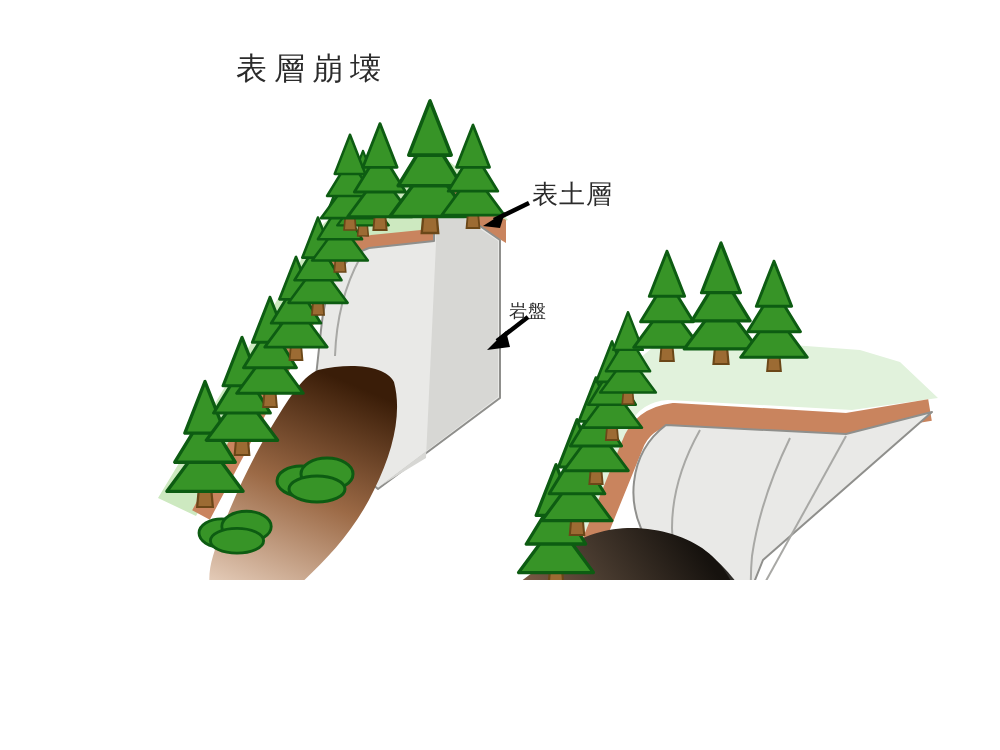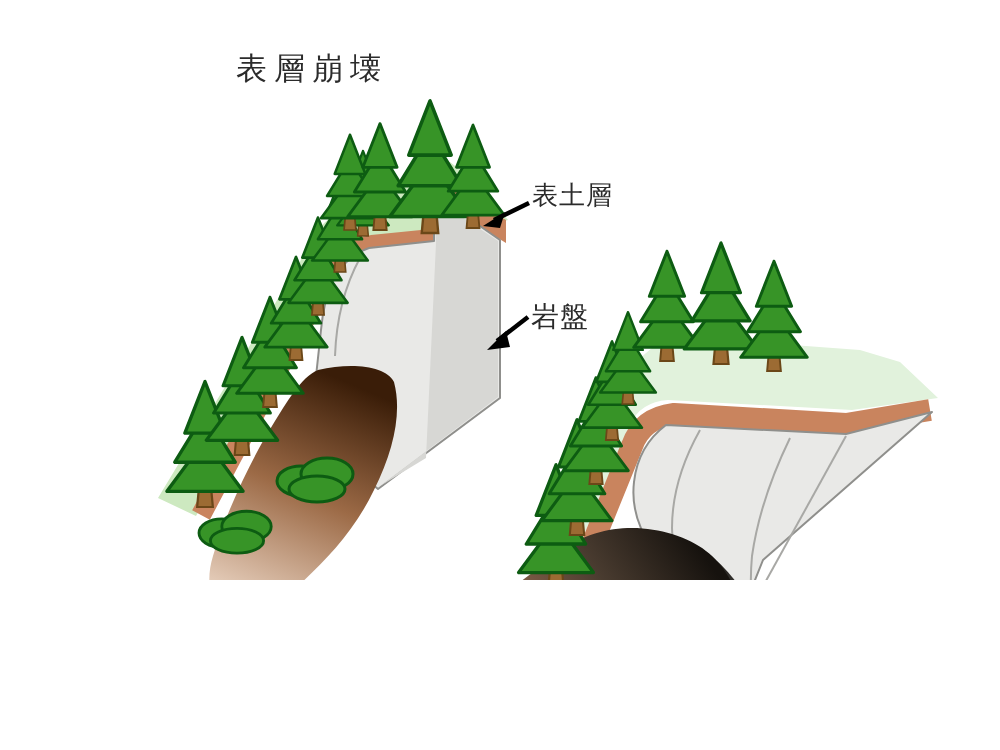--- a/index.html
+++ b/index.html
@@ -1,25 +1,25 @@
 <!DOCTYPE html>
 <html style="--c-text: #2b2b2b; --c-arrow: #000000; --c-vegetation-surface: #cde9c0; --c-vegetation-surface-light: #e1f2dc; --c-topsoil: #c9845e; --c-topsoil-edge: #a55f38; --c-bedrock-face: #e9e9e7; --c-bedrock-side: #d7d7d4; --c-bedrock-outline: #8f8f8c; --c-bedrock-contour: #a8a8a5; --c-tree-foliage: #379427; --c-tree-outline: #0d5c12; --c-tree-trunk: #9c6b33; --c-tree-trunk-outline: #6b4718; --c-debris-dark: #3a1d08; --c-debris-mid: #9c6a46; --c-debris-light: #f6e4d5; --c-deep-dark: #16120e; --c-deep-mid: #4a3c30; --c-deep-brown: #8a634a; --c-deep-light: #eed6c2; --c-shadow-gray-dark: #24211e; --c-shadow-gray-mid: #6a6a66; --c-shadow-gray-light: #d8d6d2;"><head>
 <meta charset="utf-8">
 <style>
   html,body{margin:0;padding:0;background:#ffffff;}
   .stage{
     position:relative;width:1000px;height:580px;background:#ffffff;
-    font-family:Liberation Sans, sans-serif;overflow:hidden;
+    font-family:Liberation Serif, serif;overflow:hidden;
   }
   .art{position:absolute;left:0;top:0;}
   .t{position:absolute;color:var(--c-text,#2b2b2b);white-space:nowrap;line-height:1.1;}
   .title-left  {left:236px;top:52px; font-size:31px;letter-spacing:7px;}
   .title-right {left:691px;top:195px;font-size:30px;letter-spacing:5px;}
   .lbl-topsoil {left:532px;top:181px;font-size:26px;letter-spacing:1px;}
-  .lbl-bedrock {left:531px;top:302px;font-size:28px;letter-spacing:1px;}
+  .lbl-bedrock {left:509px;top:302px;font-size:18px;letter-spacing:1px;}
 
   
   .veg      {fill:var(--c-vegetation-surface,#cde9c0);}
   .vegl     {fill:var(--c-vegetation-surface-light,#e1f2dc);}
   .soil     {fill:var(--c-topsoil,#c9845e);}
   .soil-st  {stroke:var(--c-topsoil,#c9845e);}
   .rock     {fill:var(--c-bedrock-face,#e9e9e7);stroke:var(--c-bedrock-outline,#8f8f8c);stroke-width:2;stroke-linejoin:round;}
   .rockside {fill:var(--c-bedrock-side,#d7d7d4);}
   .contour  {fill:none;stroke:var(--c-bedrock-contour,#a8a8a5);stroke-width:2;}
   .fol      {fill:var(--c-tree-foliage,#379427);stroke:var(--c-tree-outline,#0d5c12);stroke-width:3;stroke-linejoin:round;}

